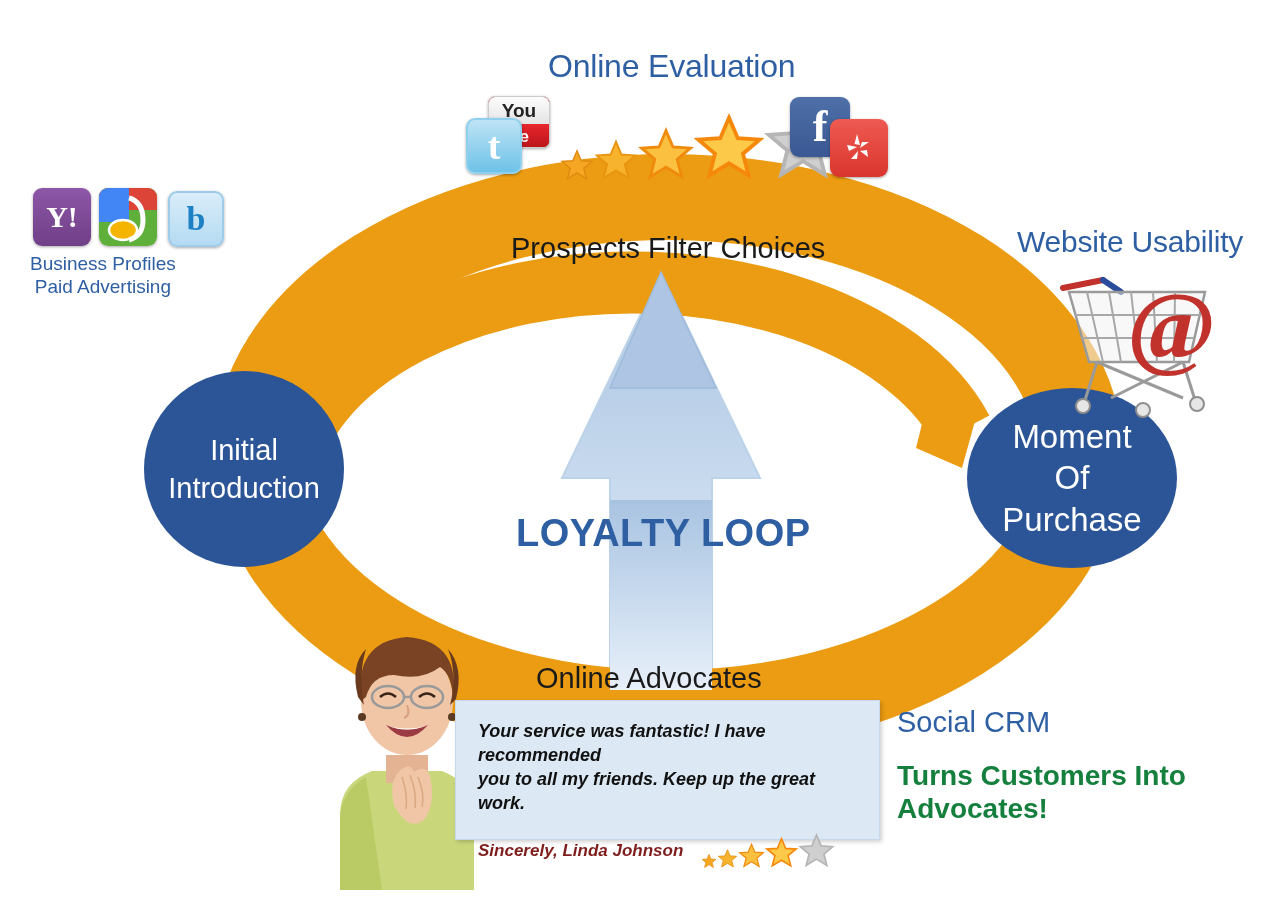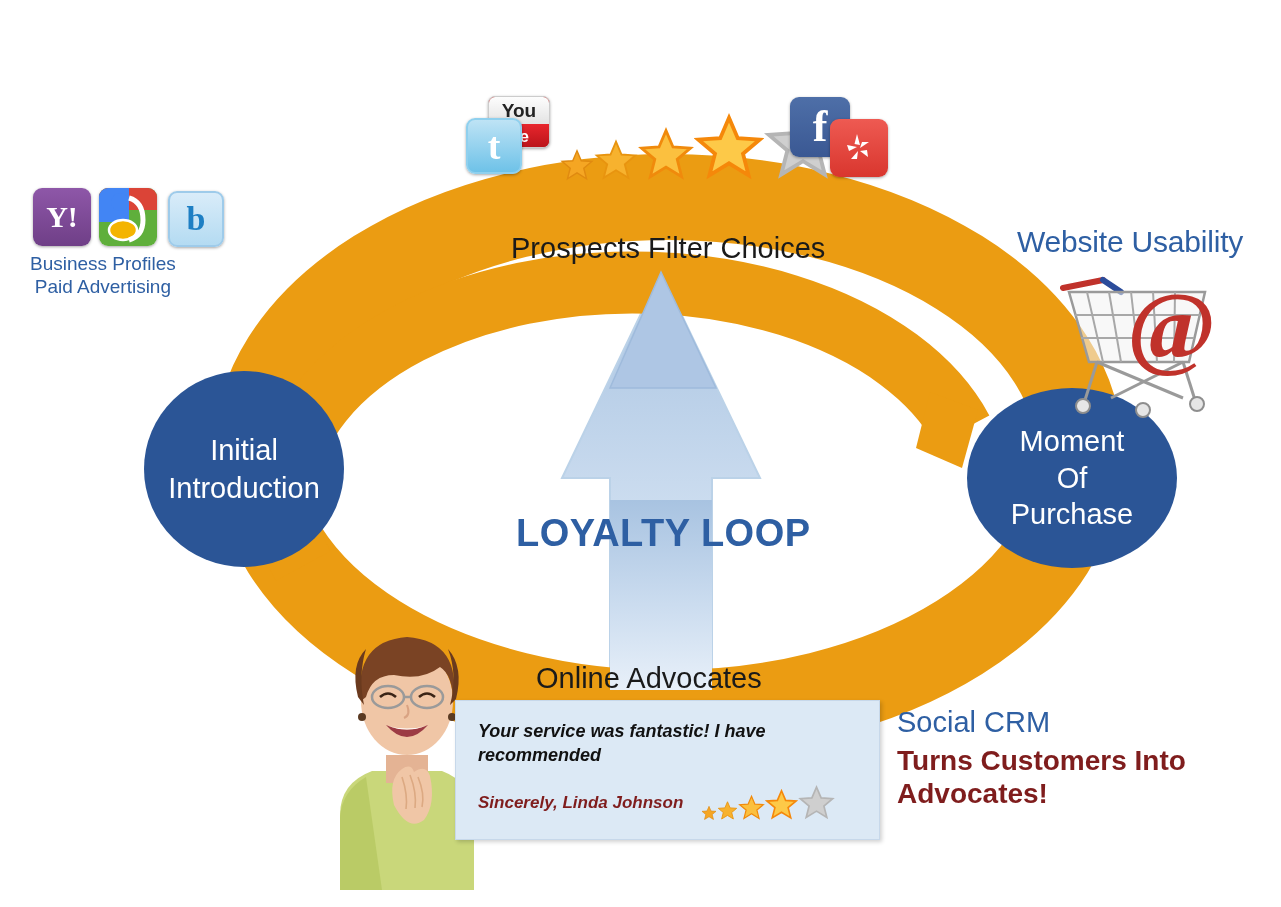--- a/index.html
+++ b/index.html
@@ -29,22 +29,22 @@
 
   #online-eval-title { left: 548px; top: 48px; font-size: 32px; }
   #website-usability-title { left: 1017px; top: 224px; font-size: 30px; }
 
   #left-labels { left: 30px; top: 252px; }
   #left-labels div { color:#2E5FA3; font-size: 19px; line-height: 1.22; white-space: nowrap; text-align: center; }
 
   #social-crm-block { left: 897px; top: 705px; }
   #social-crm-title { color:#2E5FA3; font-size: 29px; line-height:1.2; white-space: nowrap;}
   #social-crm-sub {
-    color:#7f1d1d; font-size: 28px; font-weight: bold; line-height: 1.18;
-    margin-top: 4px; white-space: nowrap;
+    color:#15803d; font-size: 28px; font-weight: bold; line-height: 1.18;
+    margin-top: 19px; white-space: nowrap;
   }
 
   
   #loop-svg { left: 0; top: 0; }
 
   
   .ring-label {
     color: #1a1a1a; font-size: 29px; white-space: nowrap;
     font-weight: 400;
   }
@@ -65,21 +65,21 @@
     text-align: center;
     color: #fff;
   }
   #circle-initial {
     left: 144px; top: 371px; width: 200px; height: 196px;
   }
   #circle-initial .ctext { font-size: 29px; line-height: 1.32; }
   #circle-purchase {
     left: 967px; top: 388px; width: 210px; height: 180px;
   }
-  #circle-purchase .ctext { font-size: 29px; line-height: 1.26; }
+  #circle-purchase .ctext { font-size: 33px; line-height: 1.26; }
 
   
   .stars { display: flex; align-items: flex-end; }
   .stars .st { display: block; }
 
   #main-stars { left: 560px; top: 104px; }
   #mini-stars { left: 684px; top: 776px; }
 
   
   .tile {
@@ -208,20 +208,21 @@
   </div>
 
   <div class="abs blue-circle" id="circle-purchase">
     <div class="ctext">
       <div>Moment</div>
       <div>Of</div>
       <div>Purchase</div>
     </div>
   </div>
 
+  <div class="abs blue-head" id="online-eval-title">Online Evaluation</div>
 
   <div class="abs" id="tw-yt">
     <div class="tile" id="youtube-tile">
       <div id="yt-top">You</div>
       <div id="yt-bot">be</div>
     </div>
     <div class="tile" id="twitter-tile">
       <div class="tile-inner">
         <span>t</span>
       </div>
@@ -365,20 +366,21 @@
     <path d="M72 200 q-6 -26 8 -36 q9 -6 12 3 q12 -8 16 4 q6 28 -6 44 q-16 12 -30 -15 Z" fill="#F0C6A6"></path>
     <g stroke="#DCA982" stroke-width="1.6" fill="none">
       <path d="M80 172 q6 18 4 32"></path>
       <path d="M88 170 q7 18 5 33"></path>
       <path d="M96 172 q7 17 4 30"></path>
     </g>
   </svg>
 
   <div class="abs" id="testimonial">
     <div class="quote">Your service was fantastic! I have recommended</div>
+    <div class="quote">you to all my friends. Keep up the great work.</div>
     <div class="sign-row">
       <div class="signature">Sincerely, Linda Johnson</div>
       <div class="stars" id="mini-stars" style="position:static; margin-left:18px;">
         <svg class="st" width="16" height="16" viewBox="0 0 24 24">
           <polygon points="12,2 15,9 22.5,9.5 16.8,14.3 18.7,21.7 12,17.6 5.3,21.7 7.2,14.3 1.5,9.5 9,9" fill="#F5A623" stroke="#E08A10" stroke-width="1"></polygon>
         </svg>
         <svg class="st" width="21" height="21" viewBox="0 0 24 24">
           <polygon points="12,2 15,9 22.5,9.5 16.8,14.3 18.7,21.7 12,17.6 5.3,21.7 7.2,14.3 1.5,9.5 9,9" fill="#F7B22E" stroke="#E8940F" stroke-width="1"></polygon>
         </svg>
         <svg class="st" width="27" height="27" viewBox="0 0 24 24">

